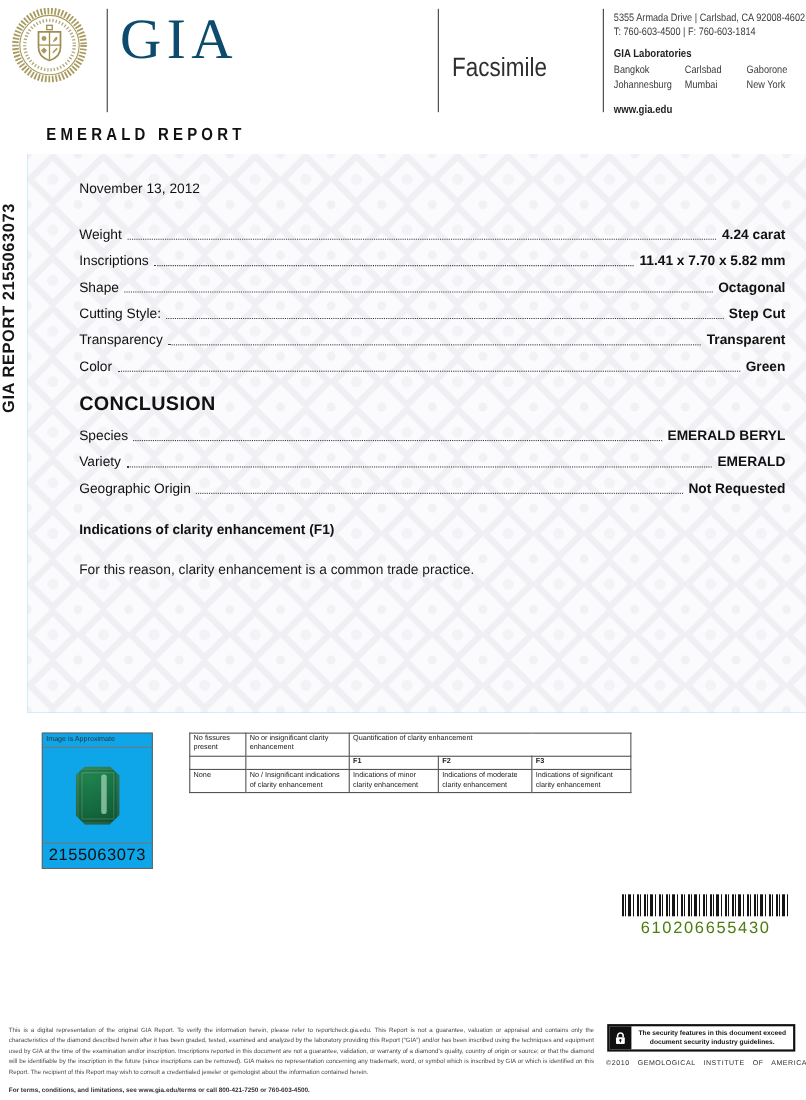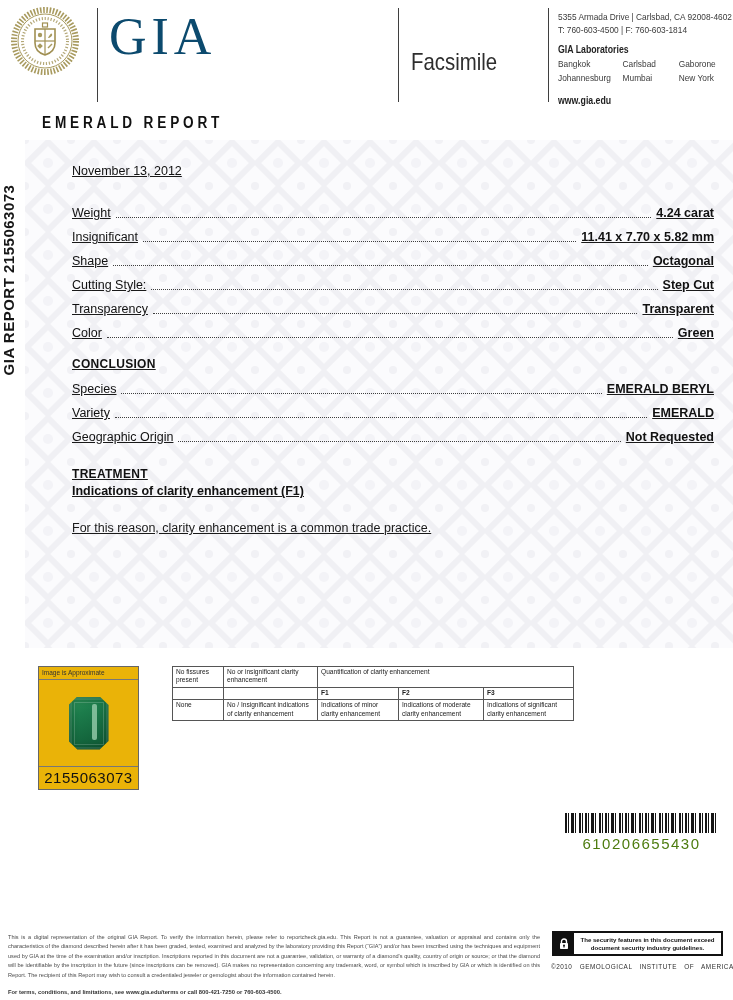--- a/index.html
+++ b/index.html
@@ -26,42 +26,42 @@
   .labs-title { font-weight:bold; color:#1f1f1f; font-size:10.3px; margin-bottom:1px; }
   .cities { display:grid; grid-template-columns:76px 66px 60px; line-height:13.5px; }
   .website { font-weight:bold; color:#1f1f1f; margin-top:10px; font-size:10.3px; }
 
   
   .report-title { position:absolute; left:42px; top:114px; font-size:16px; font-weight:bold; letter-spacing:4.5px; color:#111; transform:scaleX(0.85); transform-origin:left top; white-space:nowrap; }
 
   .side-number { position:absolute; left:-92px; top:272px; width:200px; height:16px; text-align:center; transform:rotate(-90deg); font-size:15px; font-weight:bold; letter-spacing:0.5px; color:#161616; white-space:nowrap; }
 
   
-  .paper { position:absolute; left:25px; top:140px; width:708px; height:508px; background:#7dd3fc;text-decoration:underline; }
+  .paper { position:absolute; left:25px; top:140px; width:708px; height:508px; background:#7dd3fc; }
   .paper-pattern { position:absolute; inset:0; }
   .paper-content { position:relative; padding:24px 19px 0 47px; }
 
   .date-line { font-size:12.5px; margin-bottom:28px; color:#111; }
 
   .spec-row { display:flex; align-items:flex-end; font-size:12.5px; line-height:15px; margin-bottom:9px; color:#111; }
   .spec-row .lbl { white-space:nowrap; }
   .spec-row .dots { flex:1; border-bottom:1.5px dotted #3f3f3f; margin:0 5px 3px 5px; }
   .spec-row .val { white-space:nowrap; font-weight:bold; }
 
   .grp-space { margin-top:7px; }
   .section { margin-top:16px; }
-  .section-heading { font-size:12px; font-weight:bold; letter-spacing:0.3px; margin-bottom:11px; color:#111; }
+  .section-heading { font-size:18px; font-weight:bold; letter-spacing:0.3px; margin-bottom:11px; color:#111; }
   .treatment-block { margin-top:22px; }
   .treatment-text { font-size:12.5px; font-weight:bold; margin-top:3px; color:#111; }
   .comments-block { margin-top:21px; }
   .comments-heading { font-size:12.5px; margin-bottom:4px; }
   .comments-line { font-size:12.5px; line-height:19px; }
 
   
-  .photo-box { position:absolute; left:38px; top:666px; width:101px; height:124px; border:1px solid #666; background:#eab308; display:flex; flex-direction:column;justify-content:space-between; }
+  .photo-box { position:absolute; left:38px; top:666px; width:101px; height:124px; border:1px solid #666; background:#0ea5e9; display:flex; flex-direction:column;justify-content:space-between; }
   .photo-caption { font-size:6.5px; line-height:8px; padding:2px 3px; border-bottom:1px solid #777; color:#333; }
   .photo-area { flex:1; display:flex; align-items:center; justify-content:center; }
   .emerald { position:relative; width:40px; height:53px;
     clip-path:polygon(22% 0%, 78% 0%, 100% 16%, 100% 84%, 78% 100%, 22% 100%, 0% 84%, 0% 16%);
     background:linear-gradient(155deg,#2e9159 0%,#1c7c4b 30%,#14663d 70%,#0e5533 100%);
     box-shadow:inset 0 0 0 3px rgba(255,255,255,0.10), inset 0 0 10px rgba(0,20,8,0.45); }
   .emerald::after { content:""; position:absolute; left:58%; top:14%; width:5px; height:68%; background:#8fc7a6; opacity:0.85; border-radius:2px; }
   .emerald::before { content:""; position:absolute; inset:5px; border:1px solid rgba(255,255,255,0.18); }
   .photo-number { border-top:1px solid #777; text-align:center; font-size:15px; line-height:16px; padding:3px 0 3px; letter-spacing:0.5px; color:#111; }
 
@@ -157,21 +157,21 @@
 
   <div class="paper-content">
     <div class="date-line">November 13, 2012</div>
 
     <div class="spec-row">
       <span class="lbl">Weight</span>
       <span class="dots"></span>
       <span class="val">4.24 carat</span>
     </div>
     <div class="spec-row">
-      <span class="lbl">Insignificant</span>
+      <span class="lbl">Inscriptions</span>
       <span class="dots"></span>
       <span class="val">11.41 x 7.70 x 5.82 mm</span>
     </div>
     <div class="spec-row">
       <span class="lbl">Shape</span>
       <span class="dots"></span>
       <span class="val">Octagonal</span>
     </div>
     <div class="spec-row">
       <span class="lbl">Cutting Style:</span>
@@ -203,21 +203,20 @@
         <span class="val">EMERALD</span>
       </div>
       <div class="spec-row">
         <span class="lbl">Geographic Origin</span>
         <span class="dots"></span>
         <span class="val">Not Requested</span>
       </div>
     </div>
 
     <div class="treatment-block">
-      <div class="section-heading" style="margin-bottom:0;">TREATMENT</div>
       <div class="treatment-text">Indications of clarity enhancement (F1)</div>
     </div>
 
     <div class="comments-block">
       <div class="comments-line">For this reason, clarity enhancement is a common trade practice.</div>
     </div>
   </div>
 </div>
 
 <div class="photo-box">

